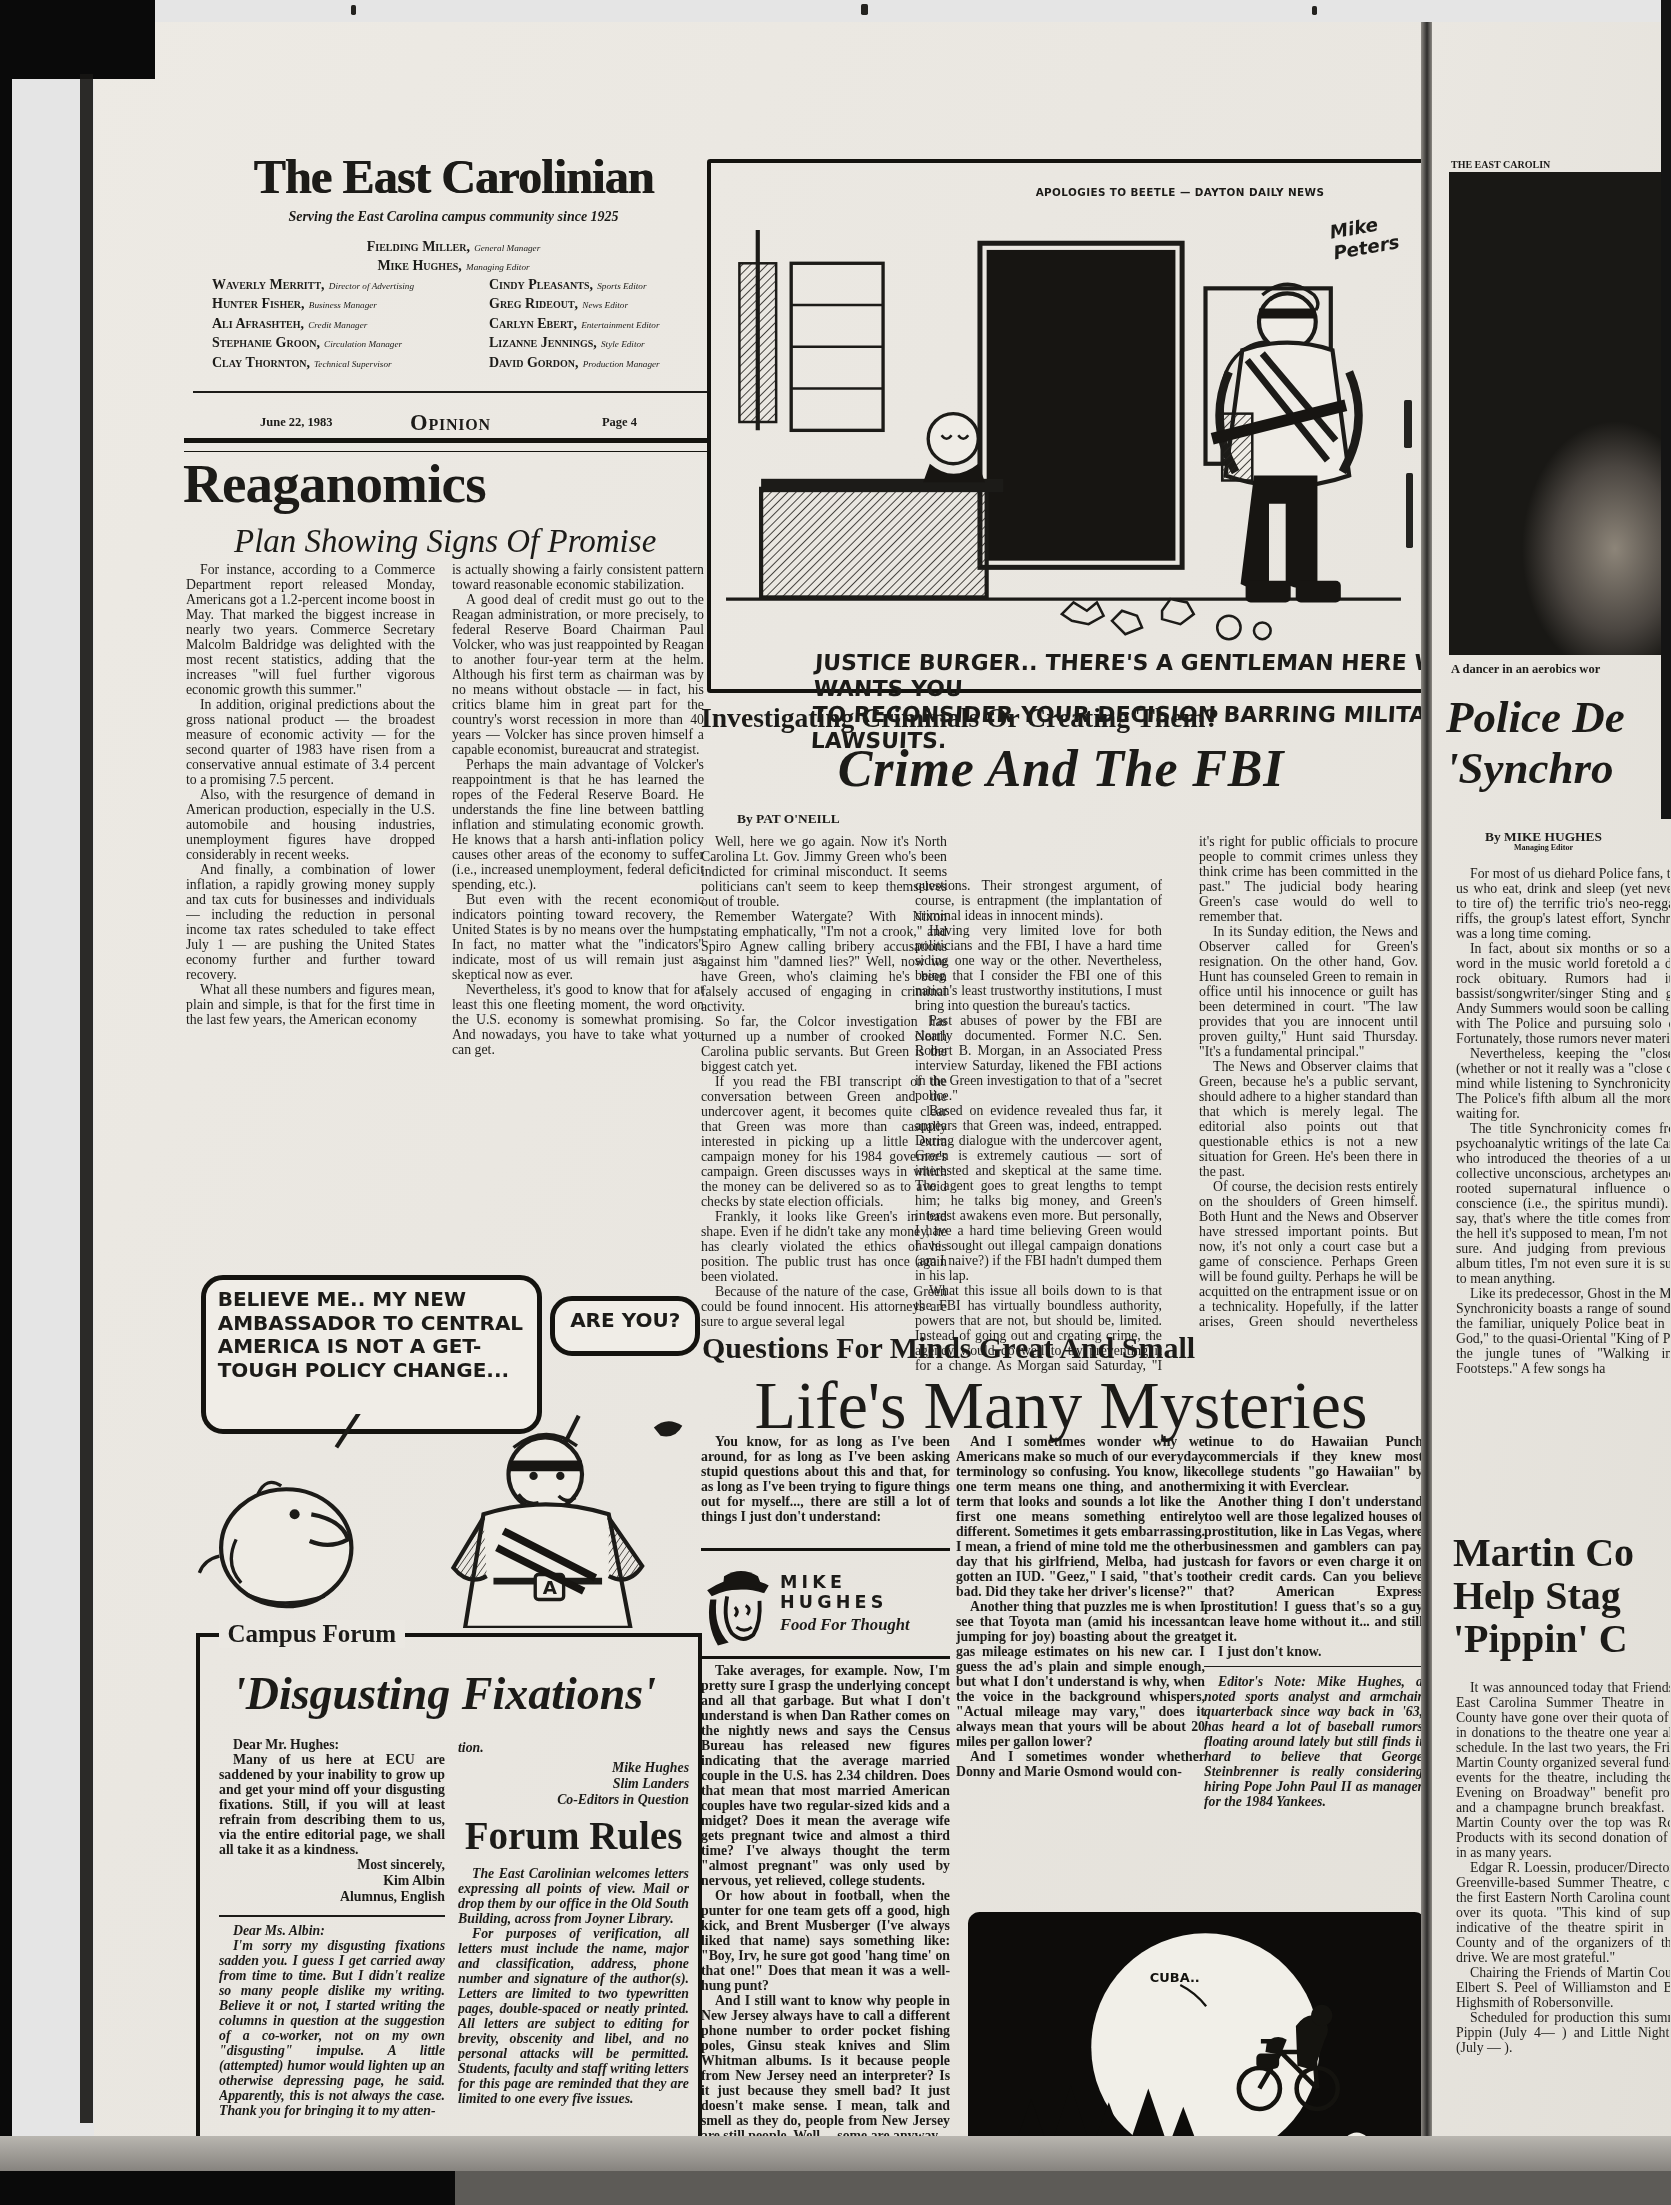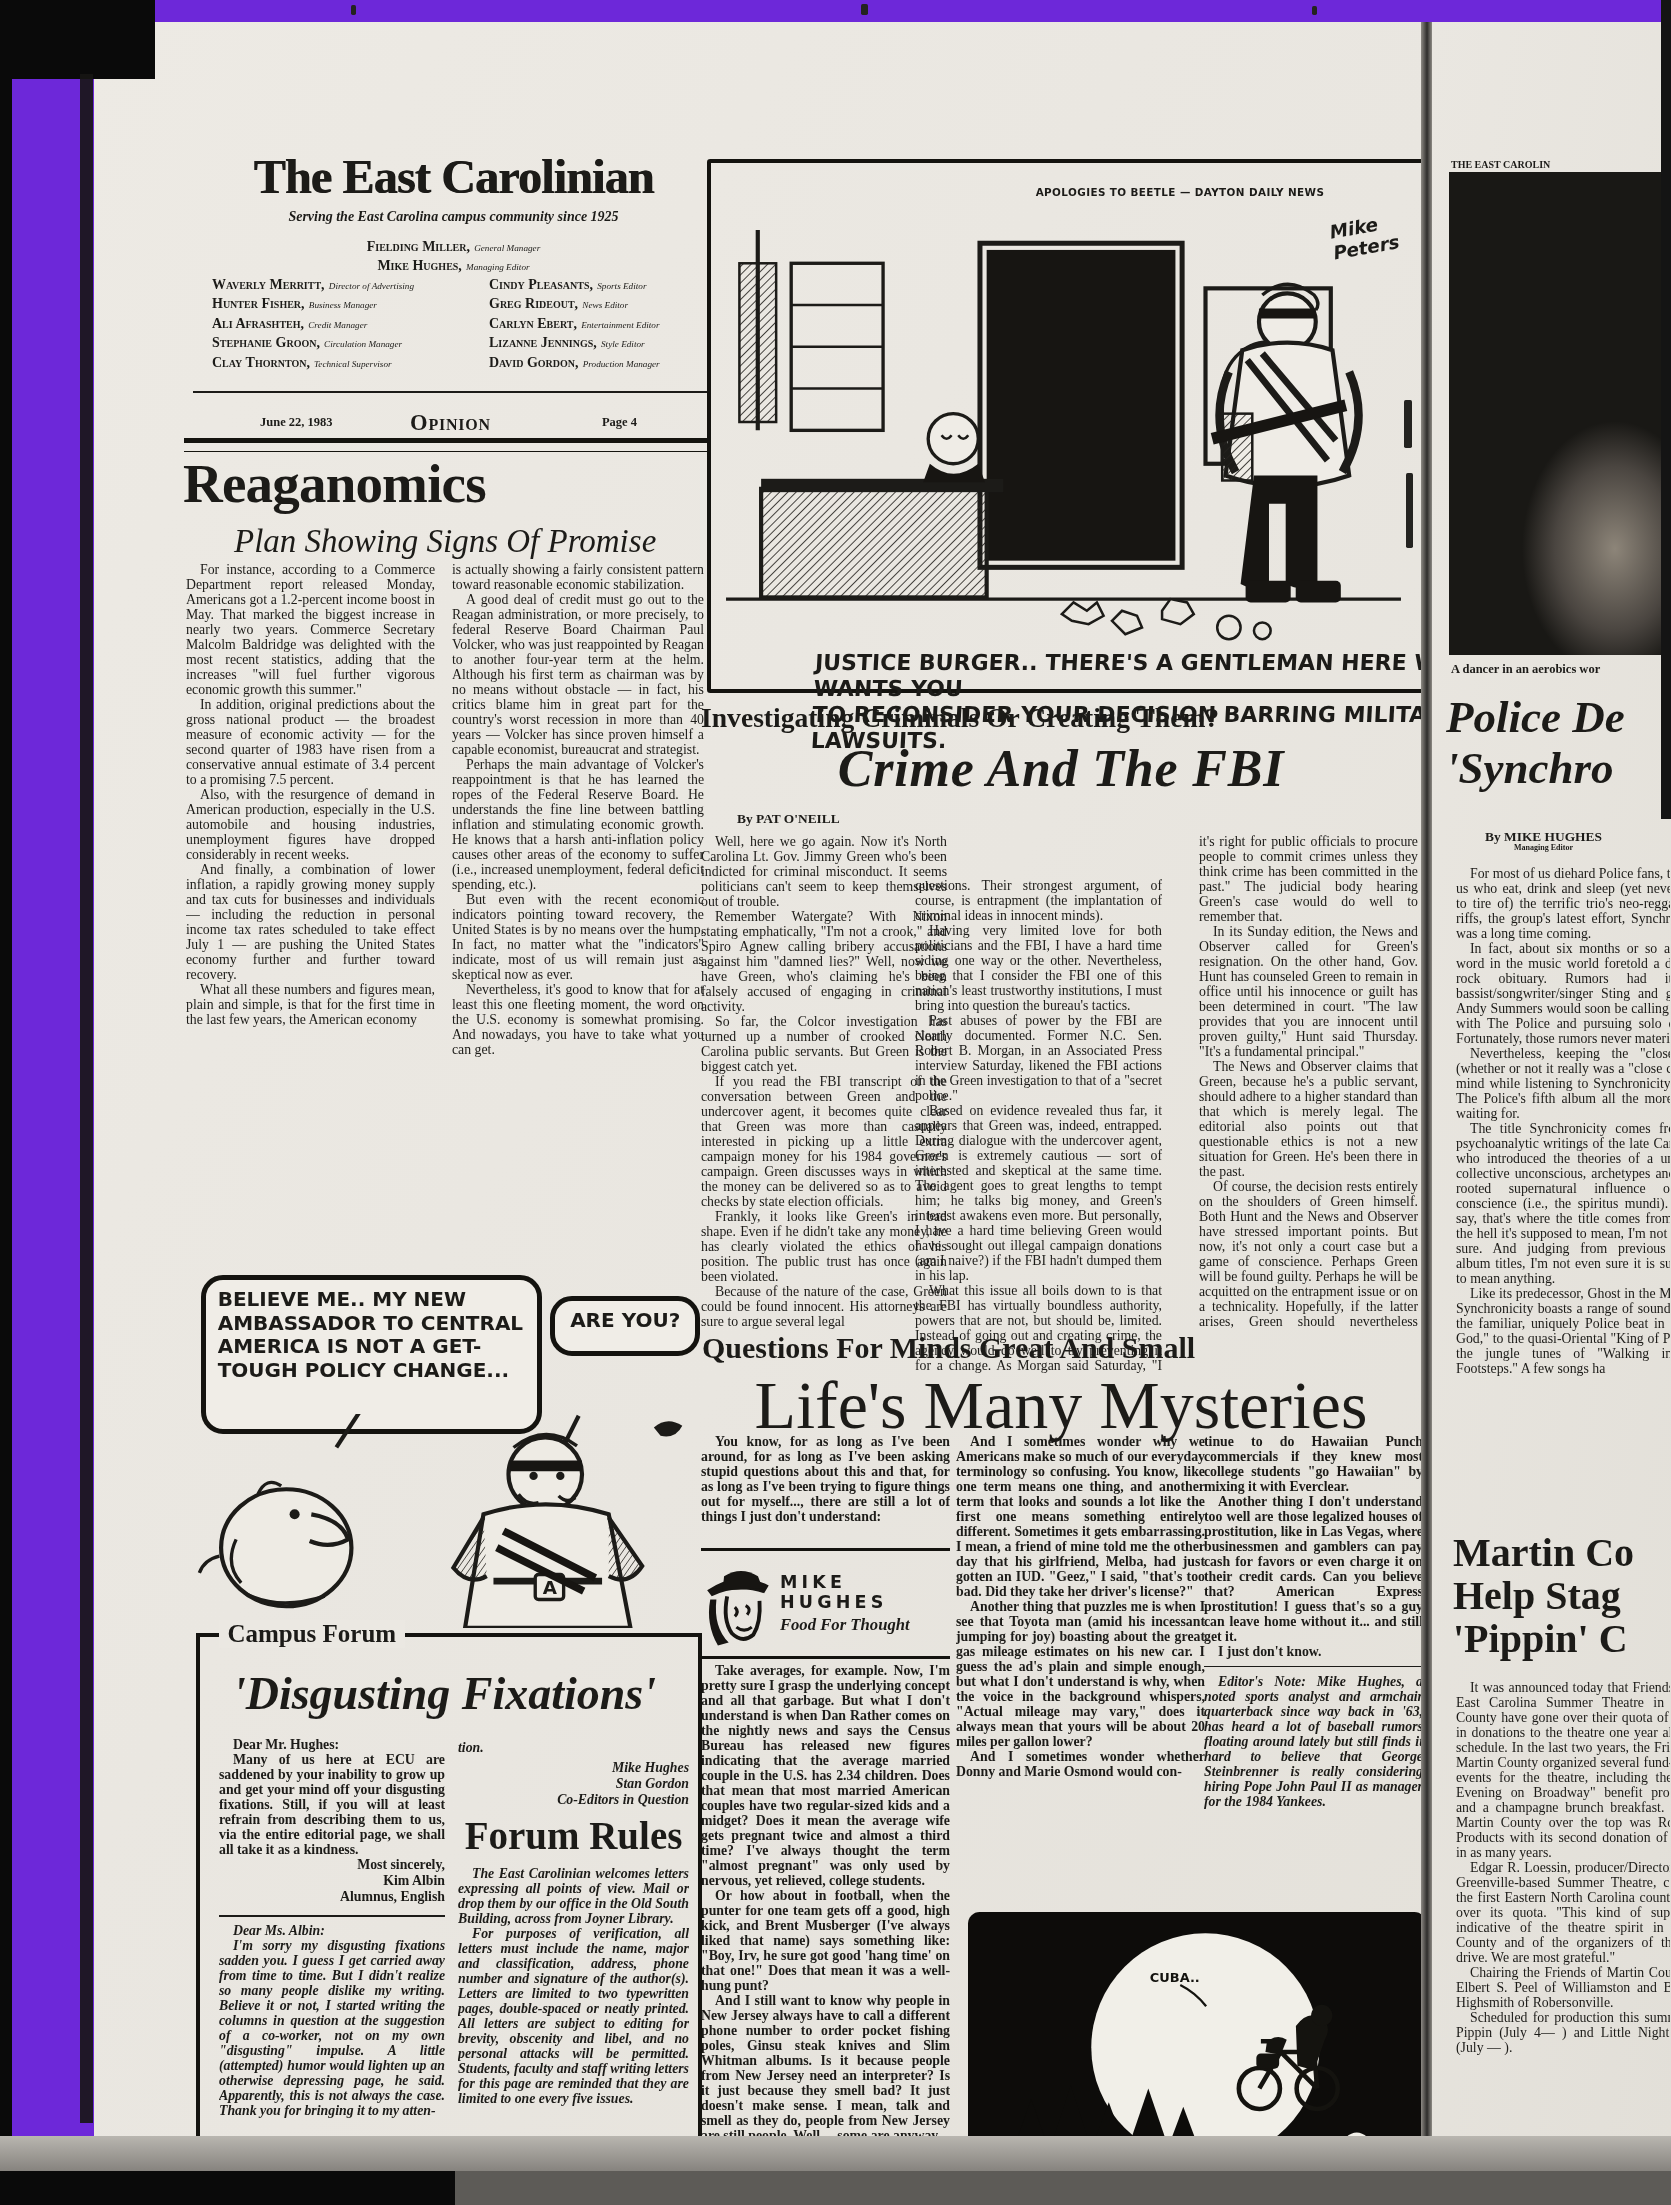--- a/index.html
+++ b/index.html
@@ -1,16 +1,16 @@
 <!DOCTYPE html>
 <html style="font-size:13.4px"><head>
 <meta charset="utf-8">
 <style>
   html,body{margin:0;padding:0;background:#0b0b0b;}
-  #canvas{position:relative;width:1671px;height:2205px;background:#6d28d9;overflow:hidden;
+  #canvas{position:relative;width:1671px;height:2205px;background:#e5e5e5;overflow:hidden;
           font-family:"Liberation Serif","DejaVu Serif",serif;color:#1c1b18;}
   .abs{position:absolute;}
   
   .corner-black{left:0;top:0;width:155px;height:79px;background:#0a0a0a;}
   .left-strip{left:0;top:0;width:11.7px;height:2205px;background:#0a0a0a;}
   .left-band{left:80px;top:74px;width:13.4px;height:2049px;background:#161513;opacity:.9;}
   .bottom-strip{left:0;top:2136px;width:1671px;height:69px;background:linear-gradient(#b9b6b0,#55524e);}
   .bottom-black{left:0;top:2171px;width:455px;height:34px;background:#0a0a0a;}
   .bottom-gray{left:455px;top:2171px;width:1216px;height:34px;background:#5d5b57;}
   .right-strip{left:1661px;top:0;width:10px;height:819px;background:#141414;}
@@ -367,21 +367,21 @@
           <p>I'm sorry my disgusting fixations sadden you. I guess I get carried away from time to time. But I didn't realize so many people dislike my writing. Believe it or not, I started writing the columns in question at the suggestion of a co-worker, not on my own "disgusting" impulse. A little (attempted) humor would lighten up an otherwise depressing page, he said. Apparently, this is not always the case. Thank you for bringing it to my atten-</p>
         </div>
     </div>
 
     <div class="abs" style="left:364px;top:1718px;width:231px;">
       <div class="col ital-col" style="position:static;width:231px;">
         <p style="text-indent:0;">tion.</p>
       </div>
       <div class="right-sig" style="font-style:italic;font-size:13.8px;margin-top:5px;">
           <p>Mike Hughes</p>
-          <p>Stan Gordon</p>
+          <p>Slim Landers</p>
           <p>Co-Editors in Question</p>
         </div>
       <div class="h-rules">Forum Rules</div>
       <div class="col ital-col" style="position:static;width:231px;">
           <p>The East Carolinian welcomes letters expressing all points of view. Mail or drop them by our office in the Old South Building, across from Joyner Library.</p>
           <p>For purposes of verification, all letters must include the name, major and classification, address, phone number and signature of the author(s). Letters are limited to two typewritten pages, double-spaced or neatly printed. All letters are subject to editing for brevity, obscenity and libel, and no personal attacks will be permitted. Students, faculty and staff writing letters for this page are reminded that they are limited to one every five issues.</p>
         </div>
     </div>
 
     <div class="abs" style="left:874px;top:1890px;width:458px;height:251px;background:#0d0c0a;border-radius:11.7px;overflow:hidden;">

